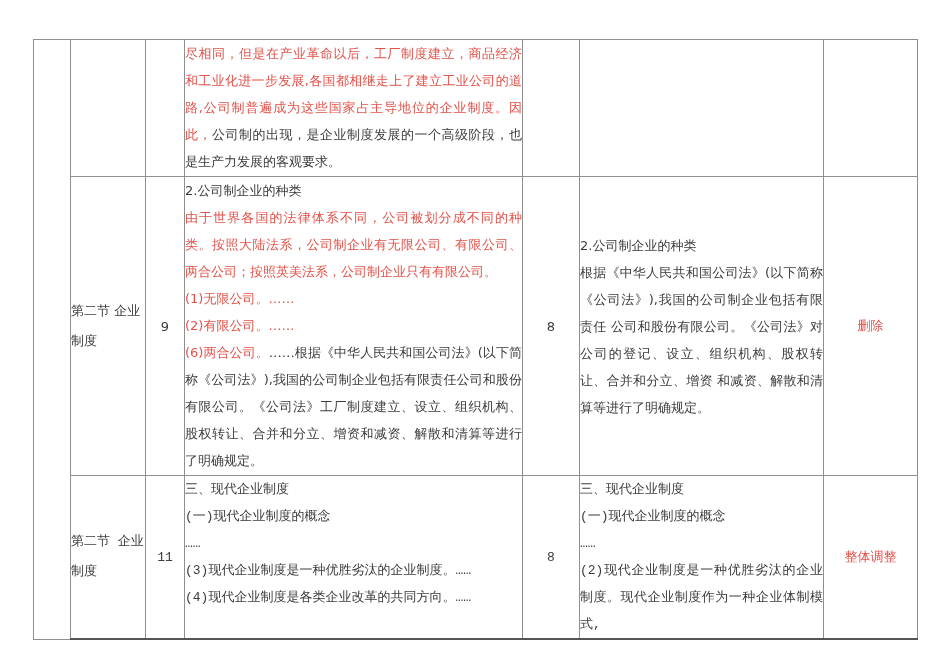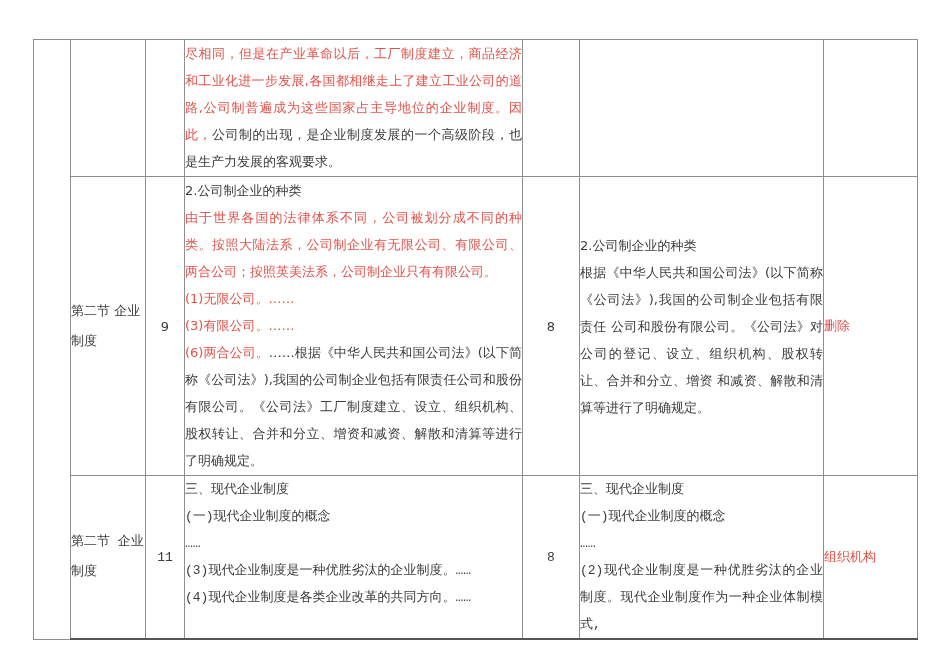--- a/index.html
+++ b/index.html
@@ -25,21 +25,21 @@
   td.content{
     vertical-align:top;text-align:justify;
     padding:0 6px 0 7px;font-size:13px;line-height:27px;
   }
   td.content.middle{vertical-align:middle;}
   td.section{
     vertical-align:middle;
     font-size:13px;line-height:30px;padding:0 8px;margin-top:48px;
   }
   td.num{vertical-align:middle;text-align:center;font-size:13px;}
-  td.action{vertical-align:middle;font-size:13px;color:var(--red);}
+  td.action{vertical-align:middle;text-align:center;font-size:13px;color:var(--red);}
   p.para{margin:0;padding:0;}
   .seg-red{color:var(--red);}
   .seg-black{color:var(--ink);}
 </style>
 </head>
 <body>
 
 <div class="page">
   <table class="doc">
     <colgroup>
@@ -70,21 +70,21 @@
     </tr>
 
     <tr style="height:299px">
       <td class="section">第二节 企业制度</td>
       <td class="num">9</td>
       <td class="content">
         <div>
               <p class="para"><span class="seg-black">2.公司制企业的种类</span></p>
               <p class="para"><span class="seg-red">由于世界各国的法律体系不同，公司被划分成不同的种类。按照大陆法系，公司制企业有无限公司、有限公司、两合公司；按照英美法系，公司制企业只有有限公司。</span></p>
               <p class="para"><span class="seg-red">(1)无限公司。……</span></p>
-              <p class="para"><span class="seg-red">(3)有限公司。……</span></p>
+              <p class="para"><span class="seg-red">(2)有限公司。……</span></p>
               <p class="para"><span class="seg-red">(6)两合公司。</span><span class="seg-black">……根据《中华人民共和国公司法》(以下简称《公司法》),我国的公司制企业包括有限责任公司和股份有限公司。《公司法》工厂制度建立、设立、组织机构、股权转让、合并和分立、增资和减资、解散和清算等进行了明确规定。</span></p>
             </div>
       </td>
       <td class="num">8</td>
       <td class="content middle">
         <div>
               <p class="para"><span class="seg-black">2.公司制企业的种类</span></p>
               <p class="para"><span class="seg-black">根据《中华人民共和国公司法》(以下简称《公司法》),我国的公司制企业包括有限责任 公司和股份有限公司。《公司法》对公司的登记、设立、组织机构、股权转让、合并和分立、增资 和减资、解散和清算等进行了明确规定。</span></p>
             </div>
       </td>
@@ -105,17 +105,17 @@
       </td>
       <td class="num">8</td>
       <td class="content">
         <div>
               <p class="para"><span class="seg-black">三、现代企业制度</span></p>
               <p class="para"><span class="seg-black">(一)现代企业制度的概念</span></p>
               <p class="para"><span class="seg-black">……</span></p>
               <p class="para"><span class="seg-black">(2)现代企业制度是一种优胜劣汰的企业制度。现代企业制度作为一种企业体制模式,</span></p>
             </div>
       </td>
-      <td class="action">组织机构</td>
+      <td class="action">整体调整</td>
     </tr>
   </tbody>
     </table>
 </div>
 
 </body></html>

